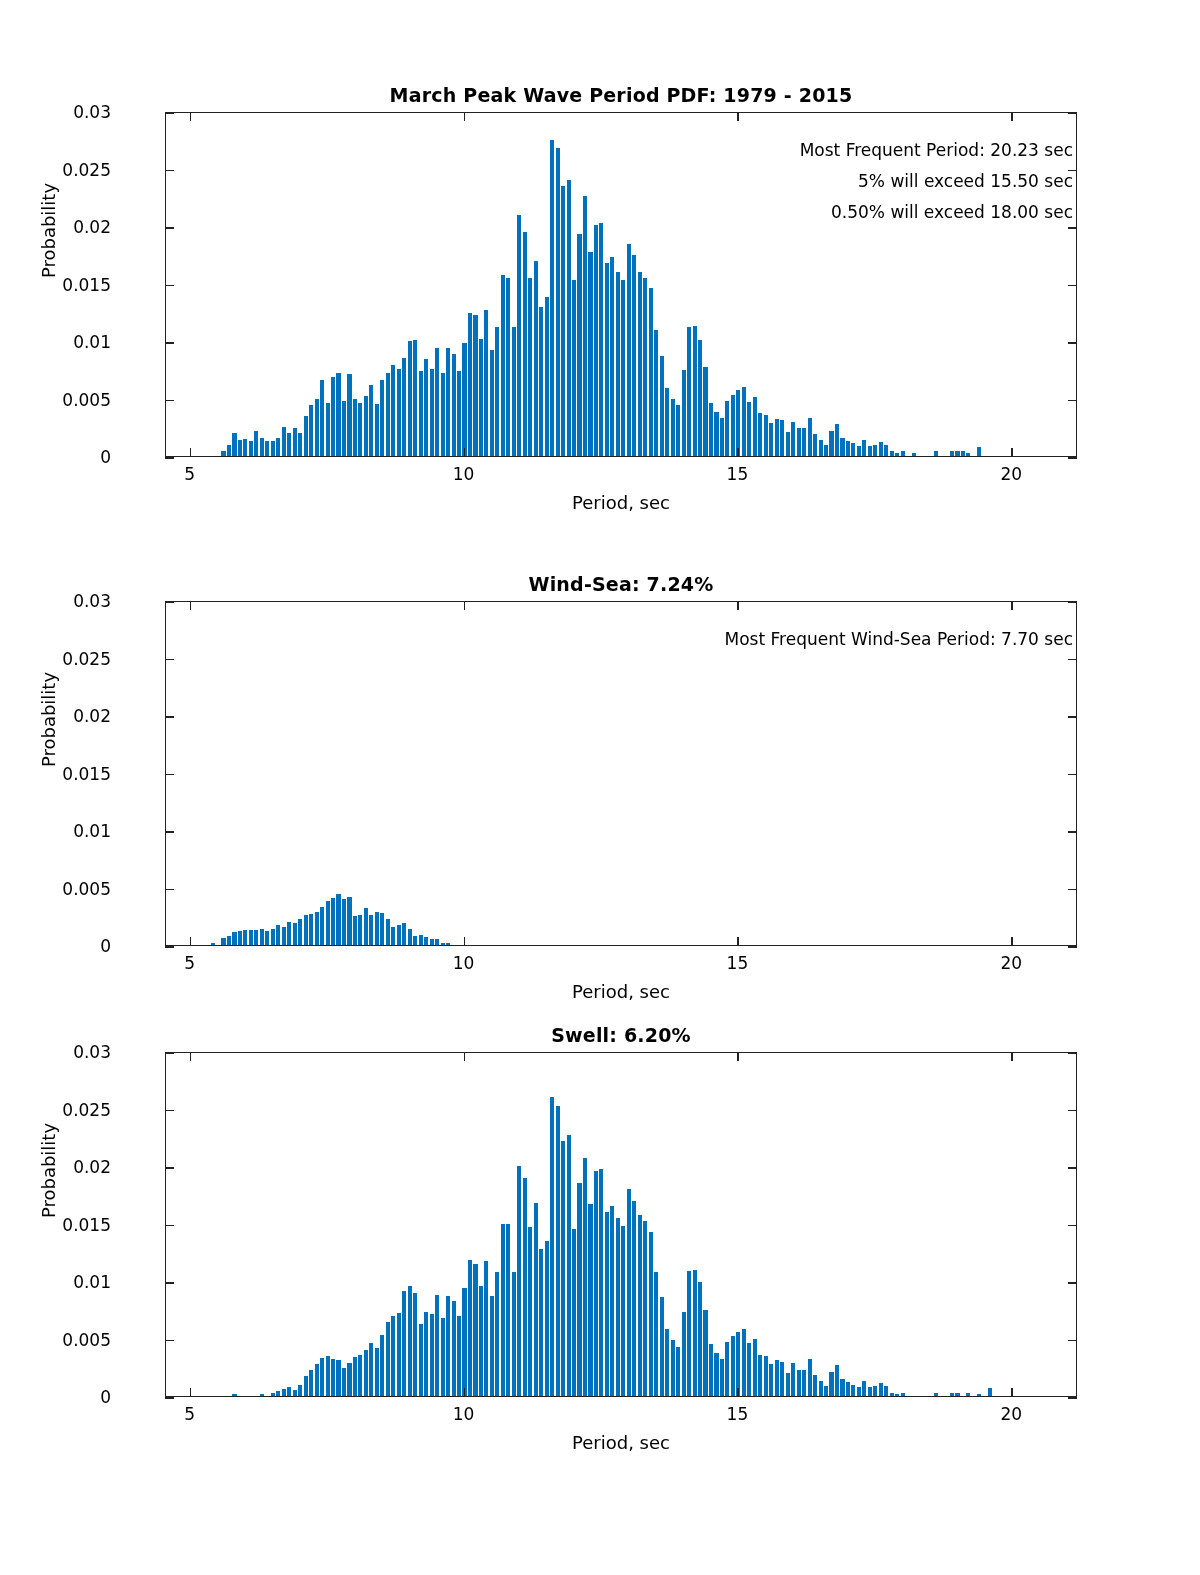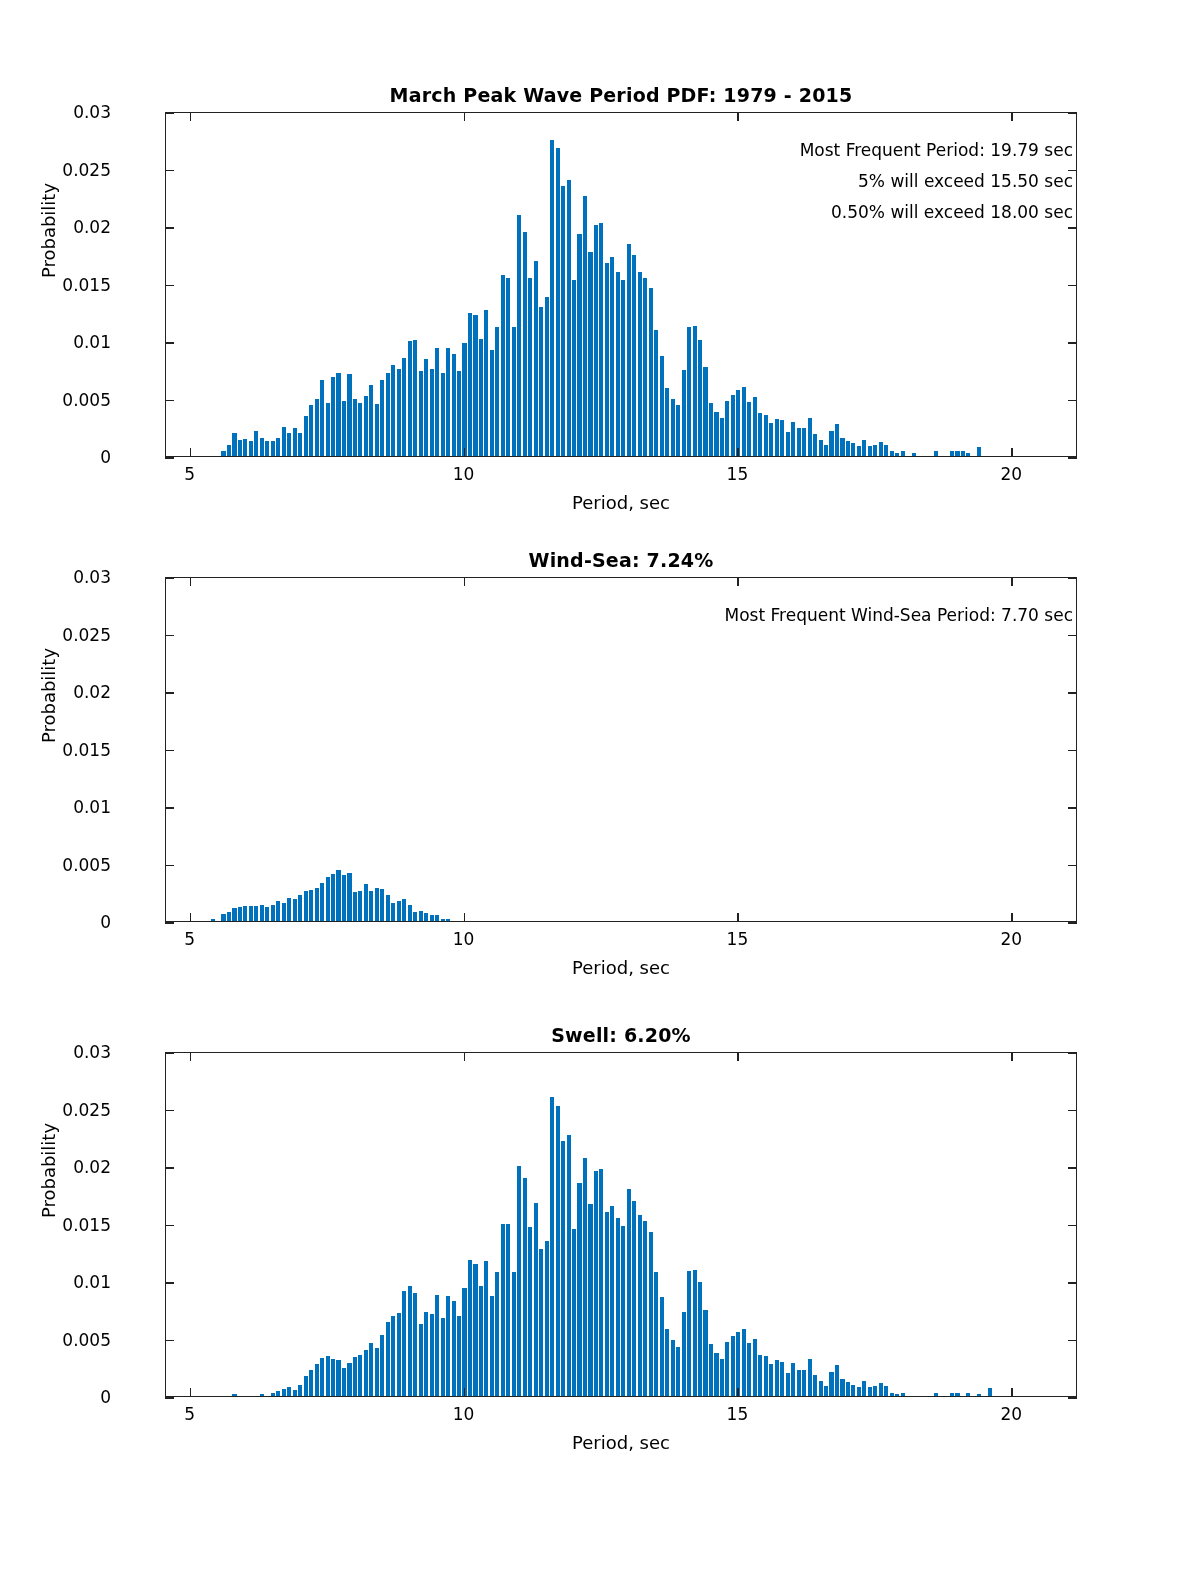--- a/index.html
+++ b/index.html
@@ -18,21 +18,21 @@
     position: relative;
     width: 1200px;
     height: 1575px;
   }
   .panel {
     position: absolute;
     left: 0;
     width: 1200px;
   }
   .panel-1 { top: 60px;   height: 455px; }
-  .panel-2 { top: 525px;  height: 455px; }
+  .panel-2 { top: 549px;  height: 455px; }
   .panel-3 { top: 1000px; height: 460px; }
 
   .chart-title {
     position: absolute;
     left: 0;
     top: 24px;
     width: 1200px;
     text-align: center;
     font-size: 19px;
     font-weight: bold;
@@ -316,21 +316,21 @@
         <div class="xtick-mark top" style="left: 463.523px;"></div>
         <div class="xtick-label" style="left: 463.523px;">10</div>
         <div class="xtick-mark" style="left: 737.396px;"></div>
         <div class="xtick-mark top" style="left: 737.396px;"></div>
         <div class="xtick-label" style="left: 737.396px;">15</div>
         <div class="xtick-mark" style="left: 1011.27px;"></div>
         <div class="xtick-mark top" style="left: 1011.27px;"></div>
         <div class="xtick-label" style="left: 1011.27px;">20</div>
       </div>
     <div class="annotations">
-      <div>Most Frequent Period: 19.79 sec</div>
+      <div>Most Frequent Period: 20.23 sec</div>
       <div>5% will exceed 15.50 sec</div>
       <div>0.50% will exceed 18.00 sec</div>
     </div>
     <div class="x-axis-label">Period, sec</div>
   </div>
 
   <div class="panel panel-2">
     <div class="chart-title over-axes">Wind-Sea: 7.24%</div>
     <div class="y-axis-label">Probability</div>
     <div class="plot-area">

